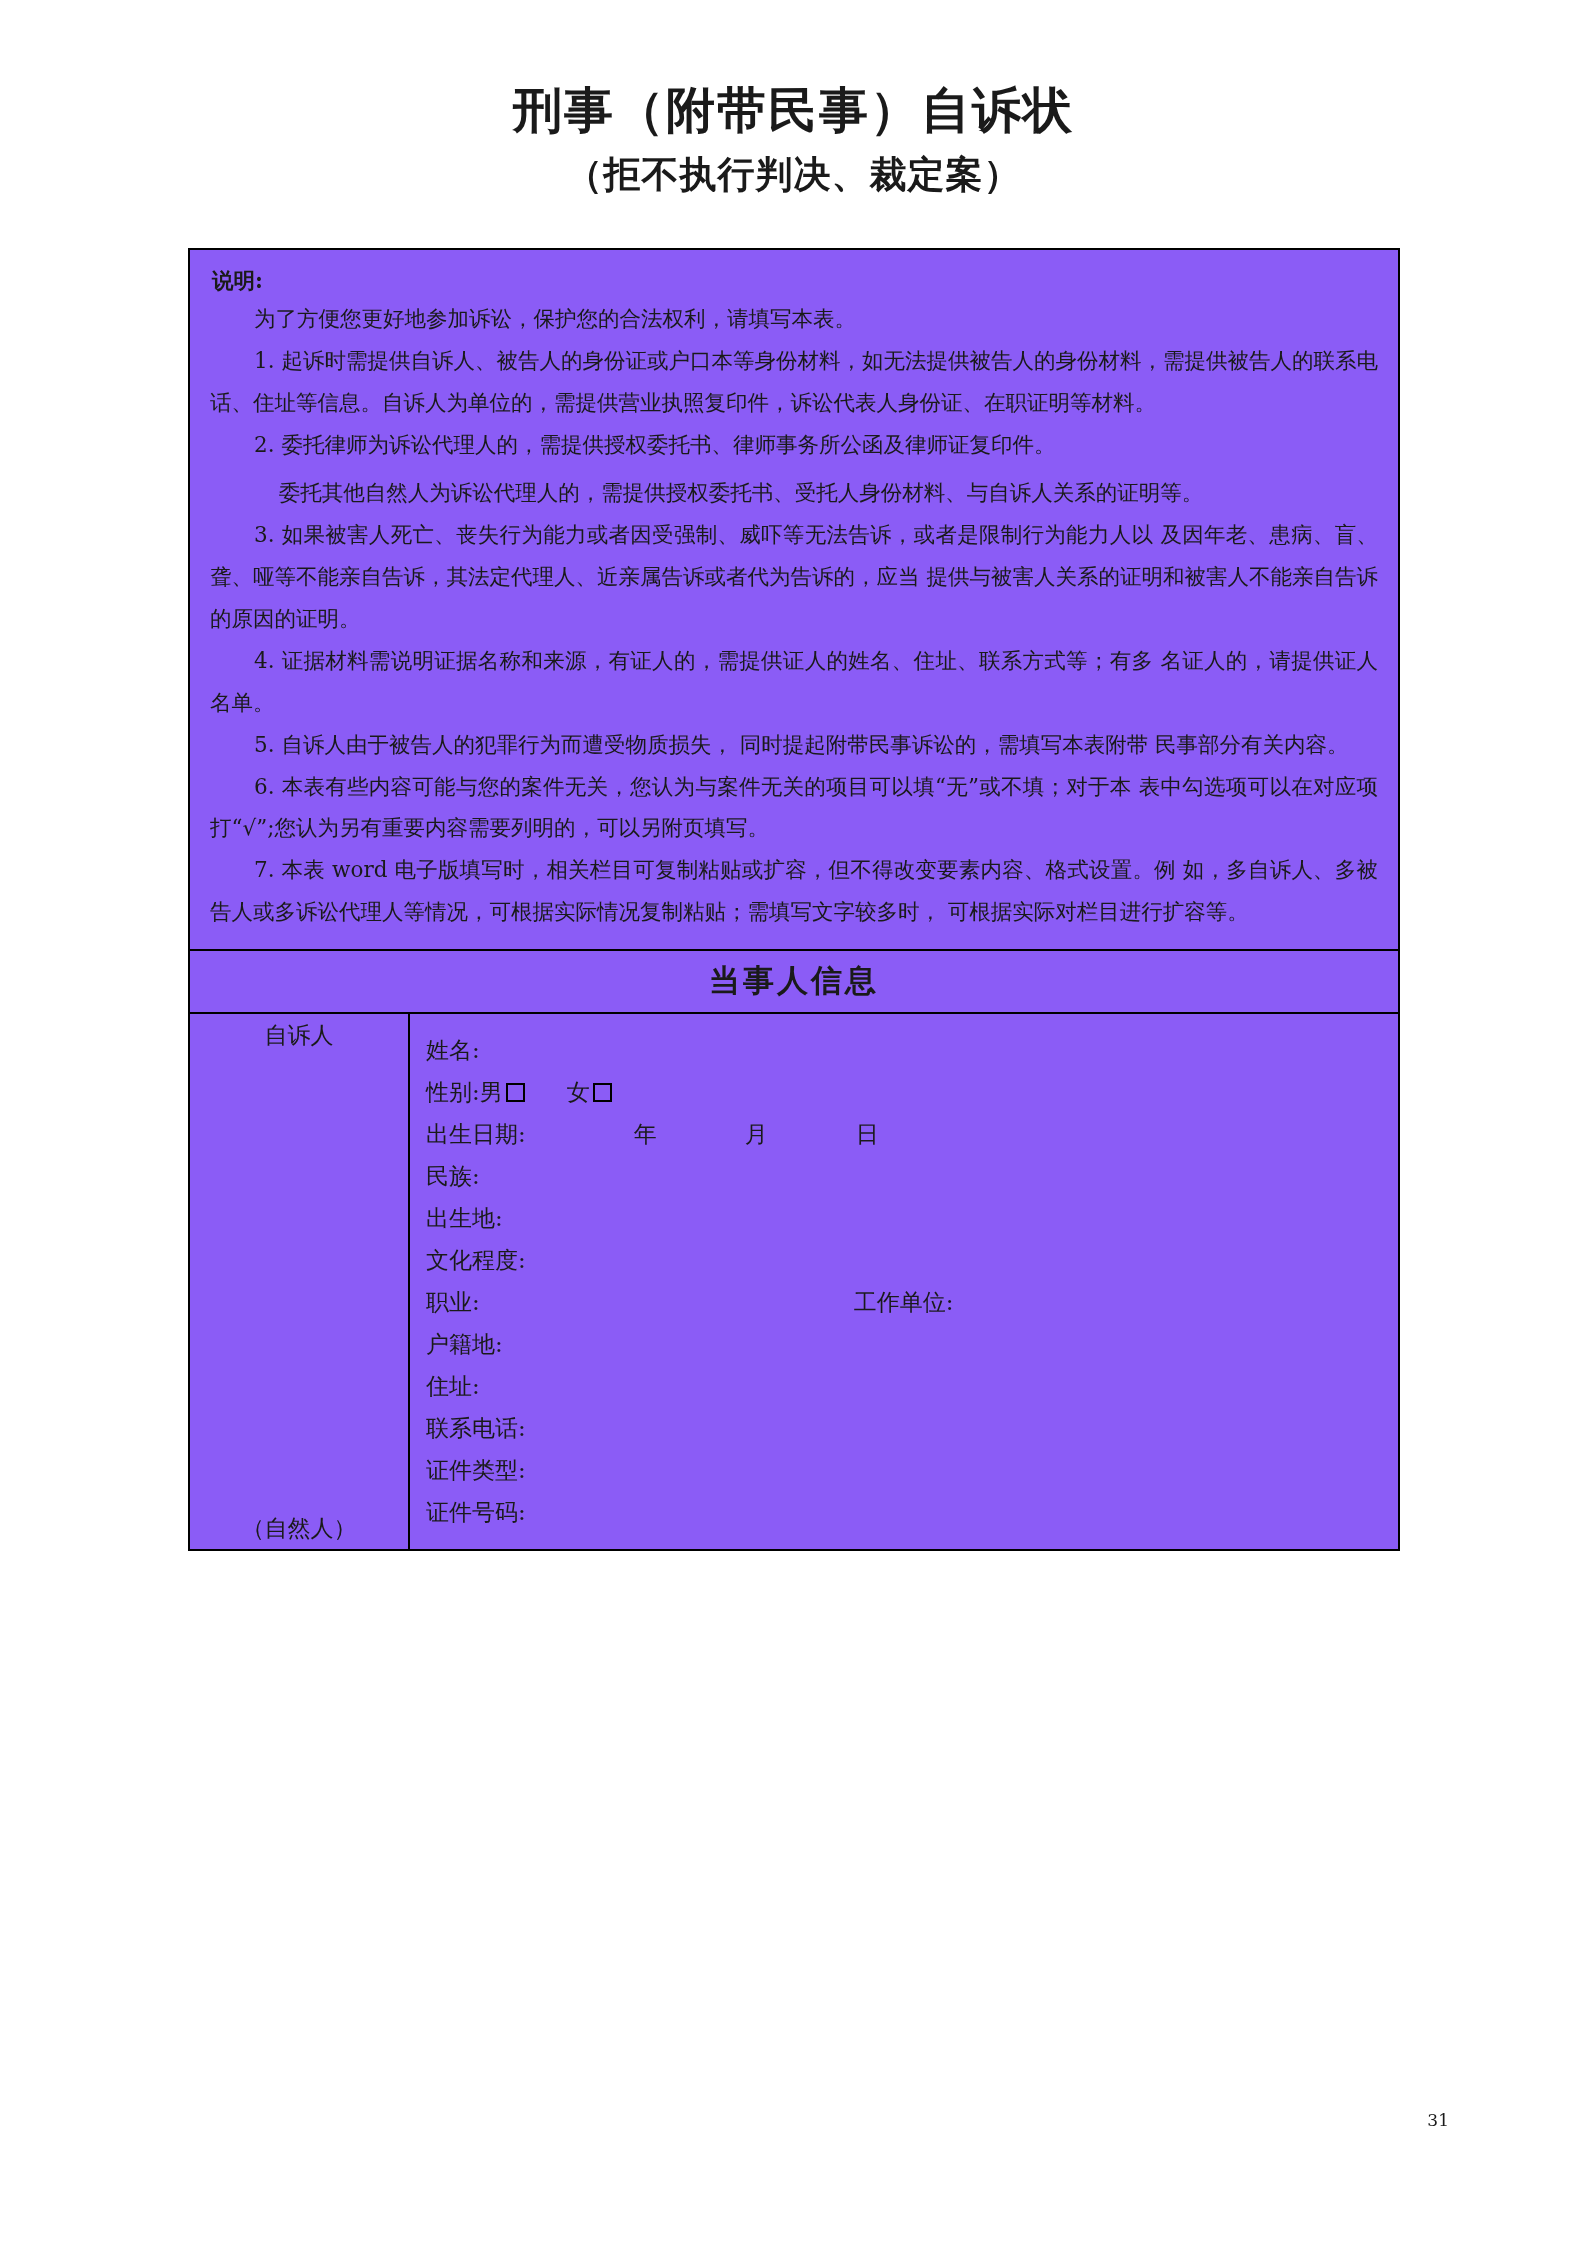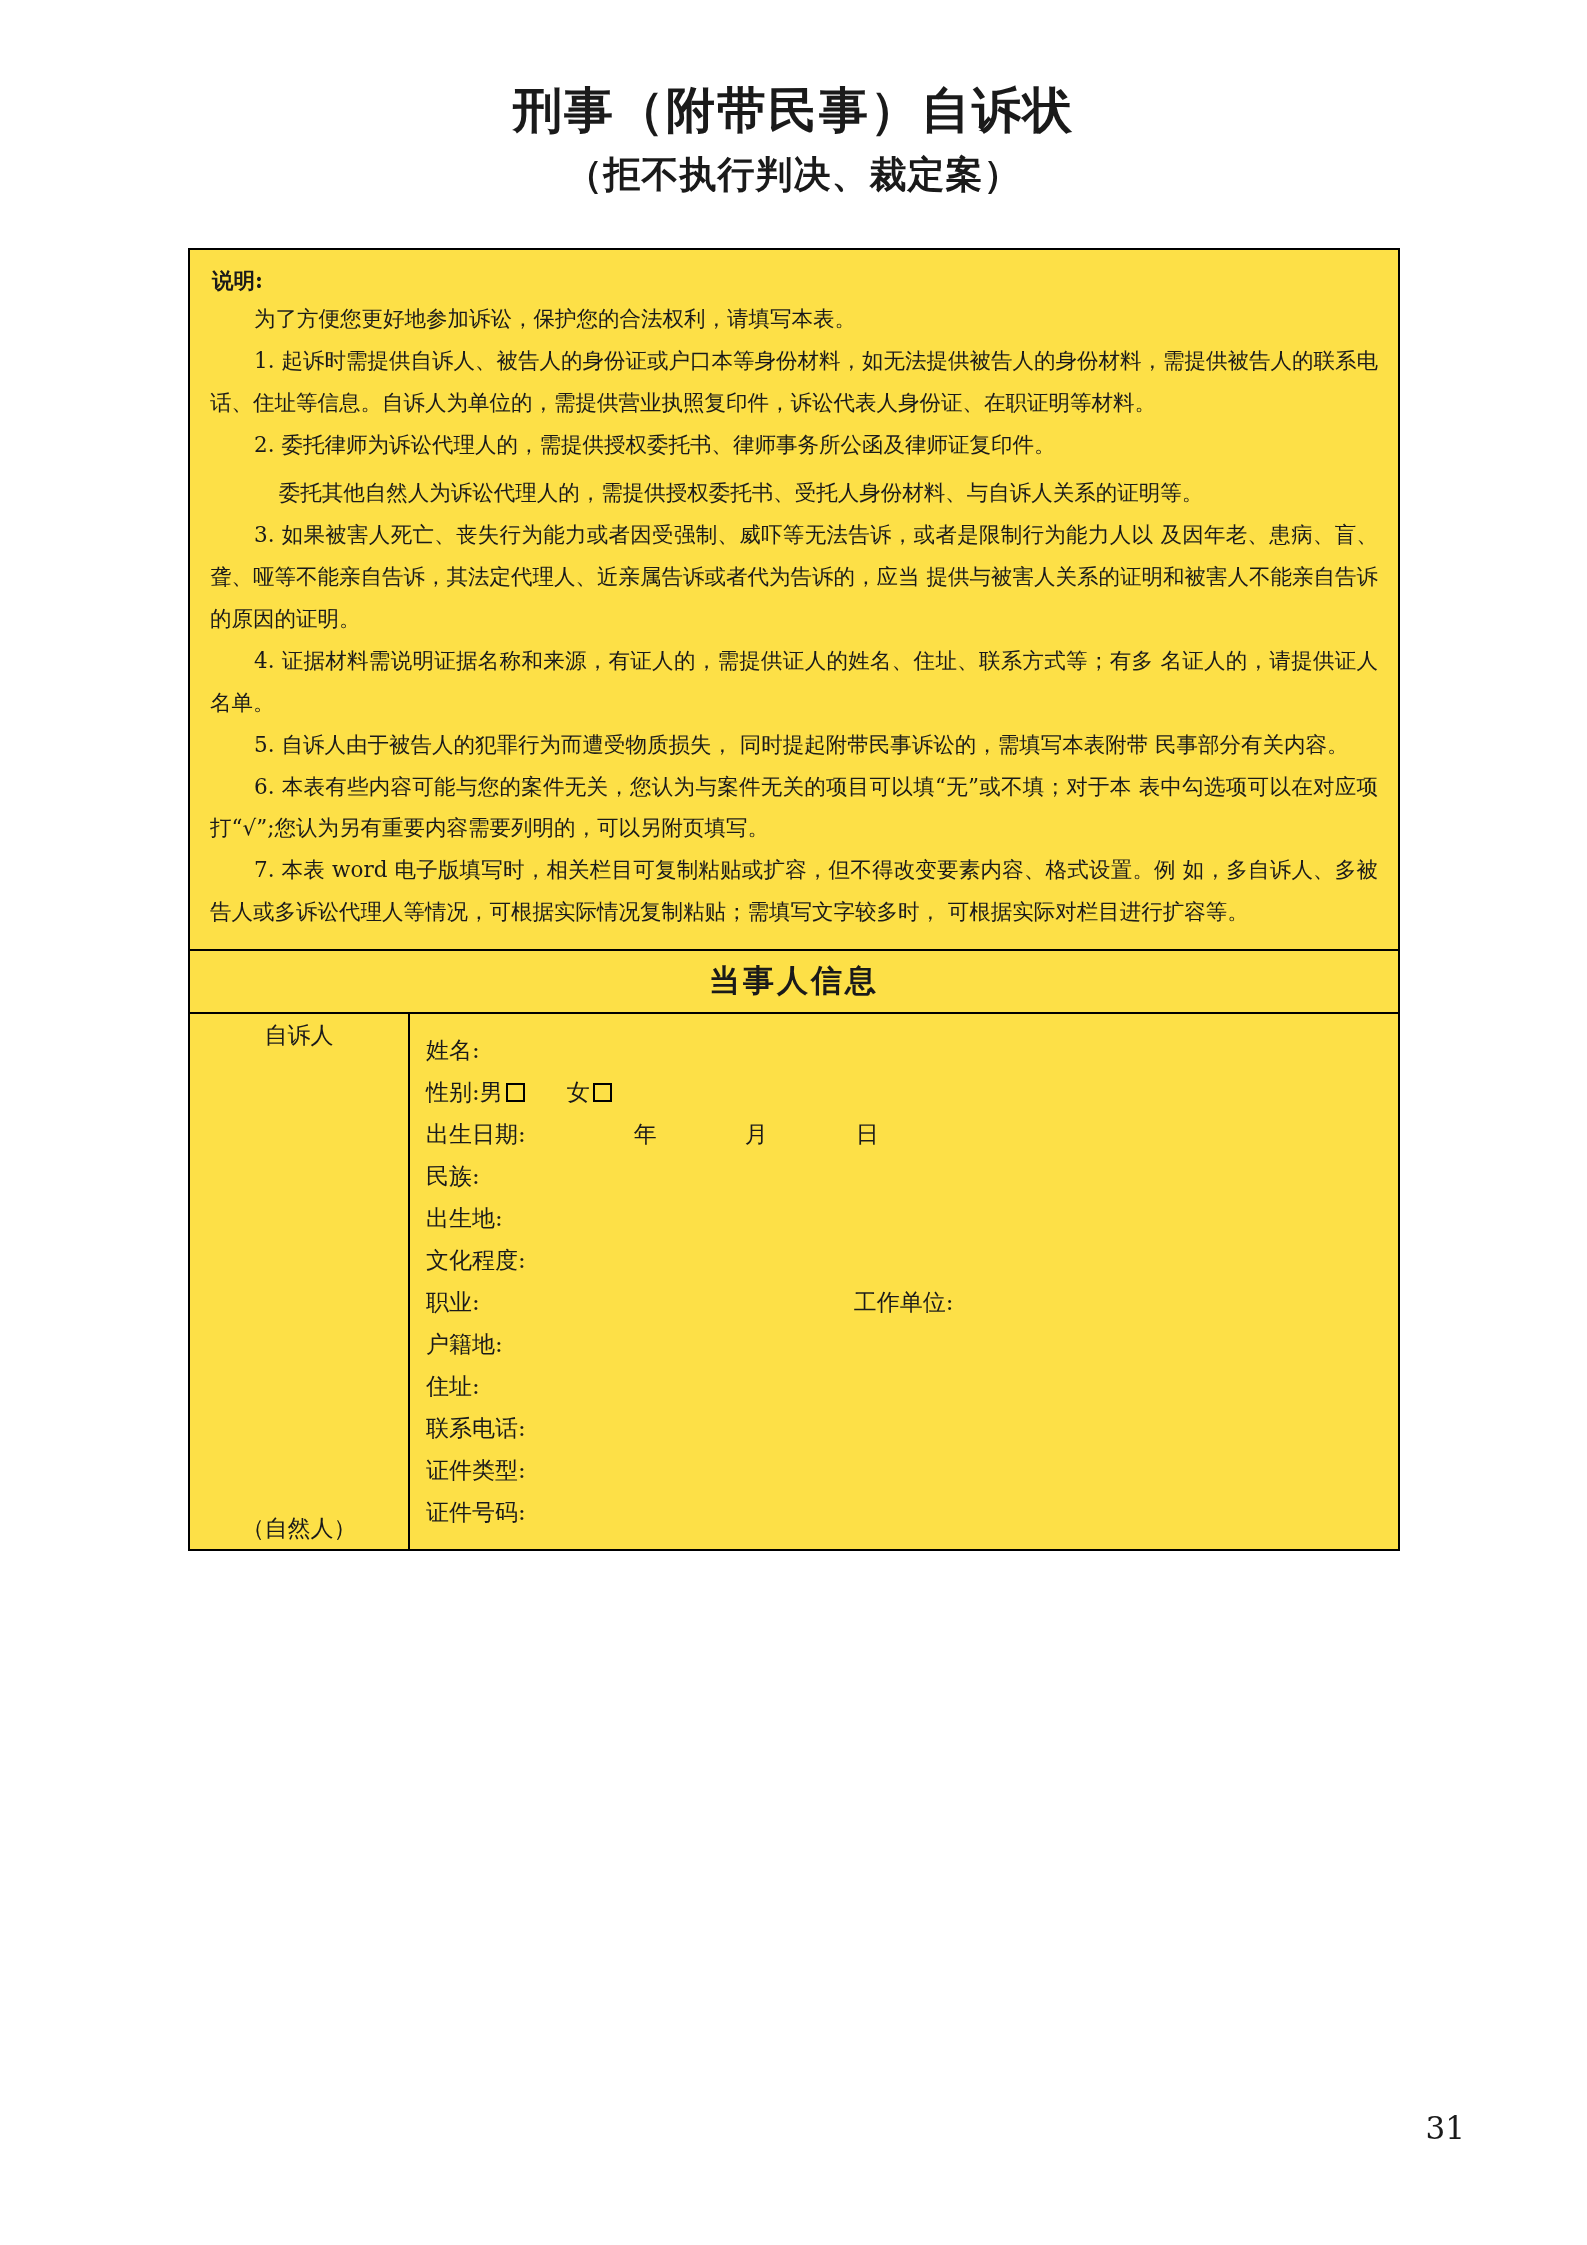--- a/index.html
+++ b/index.html
@@ -48,21 +48,21 @@
   }
 
   
   .form-frame {
     position: absolute;
     left: 188px;
     top: 248px;
     width: 1212px;
     border: 2px solid #000;
     box-sizing: border-box;
-    background: #fde047;
+    background: #8b5cf6;
   }
 
   
   .notes {
     padding: 14px 20px 16px 20px;
     font-size: 21.5px;
     line-height: 1.95;
   }
   .notes-heading {
     font-weight: bold;
@@ -149,23 +149,23 @@
   .dob-gap-2 { display: inline-block; width: 88px; }
   .dob-gap-3 { display: inline-block; width: 88px; }
   .work-unit {
     display: inline-block;
     margin-left: 374px;
   }
 
   
   .page-number {
     position: absolute;
-    right: 122px;
+    right: 138px;
     top: 2110px;
-    font-size: 31px;
+    font-size: 17px;
     font-family: "DejaVu Serif", "Liberation Serif", serif;
   }
 </style>
 </head>
 <body>
 
 <div class="page">
 
   <div class="title-block">
     <div class="doc-title">刑事（附带民事）自诉状</div>

